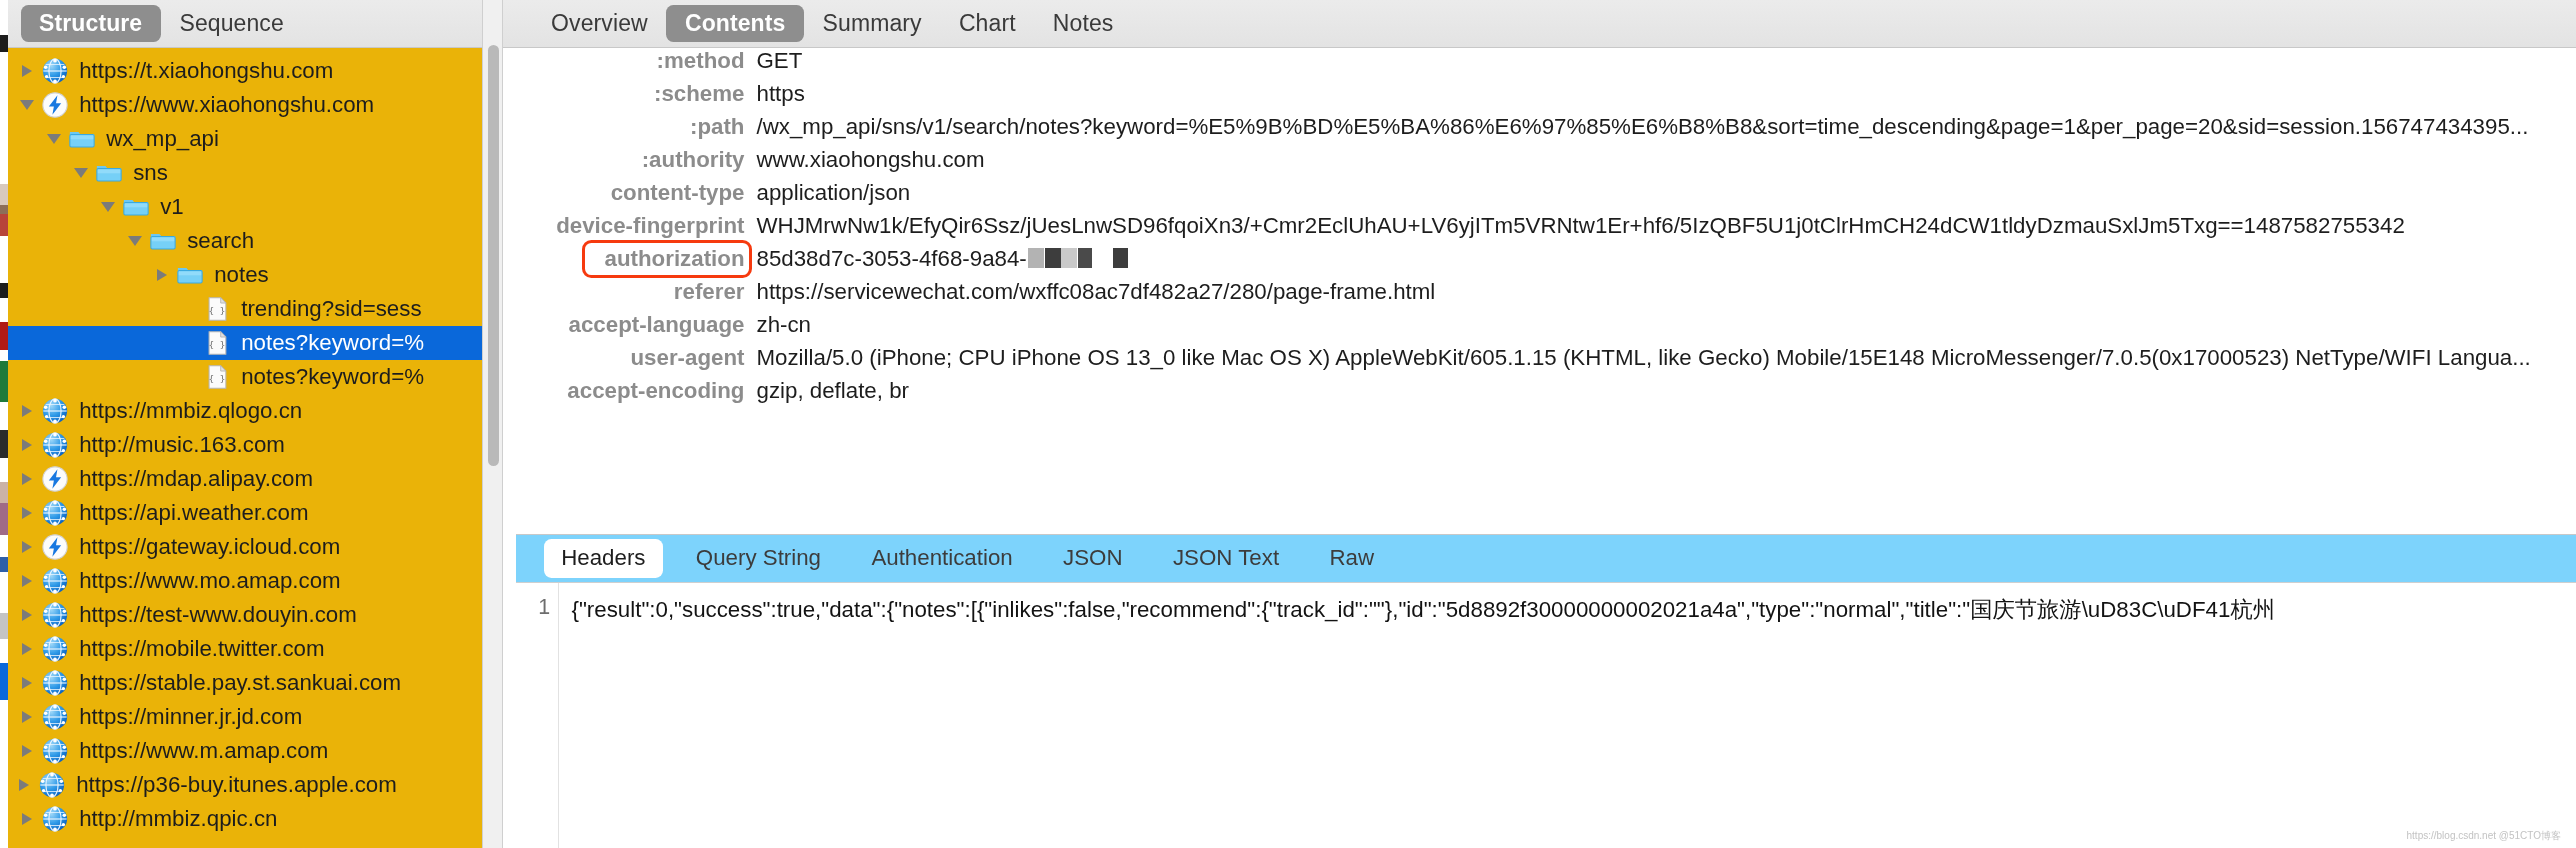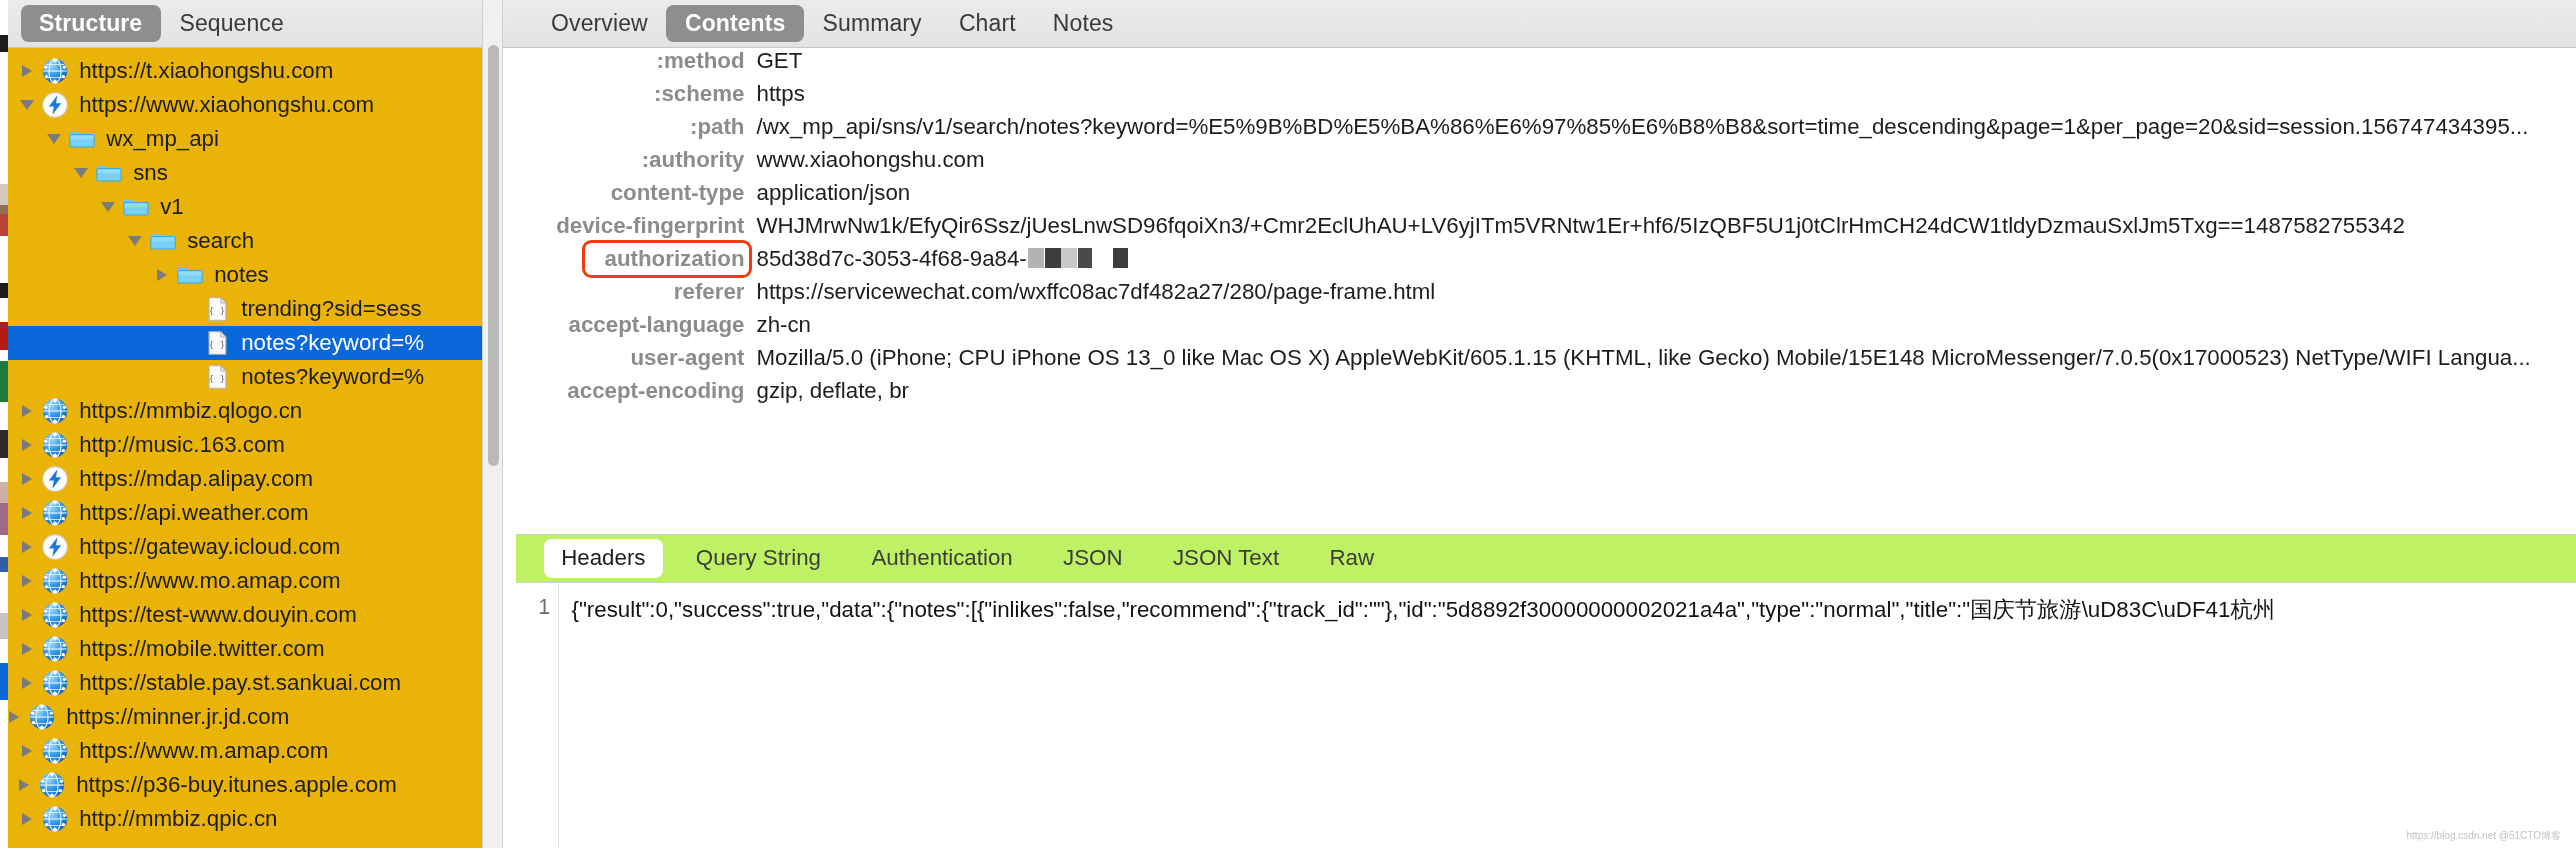--- a/index.html
+++ b/index.html
@@ -220,21 +220,21 @@
   #mid-divider {
     height: 0.9px;
     flex: 0 0 0.9px;
     background: #c8c8c8;
     margin: 0 0 0 13px;
   }
 
   #lower-tabbar {
     flex: 0 0 48px;
     height: 48px;
-    background: #bef264;
+    background: #7dd3fc;
     display: flex;
     align-items: center;
     padding-left: 28px;
     border-bottom: 0.9px solid #cfcfcf;
     margin-left: 13px;
   }
   .ltab {
     font-size: 22.3px;
     color: #3c3c3c;
     padding: 6.5px 17.7px;
@@ -653,21 +653,21 @@
               <circle cx="15" cy="4" r="2" fill="#ffffff"></circle>
               <circle cx="15" cy="26" r="2" fill="#ffffff"></circle>
               <circle cx="5" cy="11" r="1.9" fill="#ffffff"></circle>
               <circle cx="25" cy="11" r="1.9" fill="#ffffff"></circle>
               <circle cx="6" cy="21" r="1.8" fill="#ffffff"></circle>
               <circle cx="24" cy="21" r="1.8" fill="#ffffff"></circle>
             </svg>
           </span>
           <span class="label">https://stable.pay.st.sankuai.com</span>
         </div>
-        <div class="row" style="">
+        <div class="row" style="padding-left:13px">
           <span class="twisty closed">
             <i></i>
           </span>
           <span class="ico globe">
             <svg width="28" height="28" viewBox="0 0 30 30">
               <defs>
                 <radialGradient id="gg" cx="35%" cy="28%" r="75%">
                   <stop offset="0%" stop-color="#9fd8f8"></stop>
                   <stop offset="55%" stop-color="#2f9ae8"></stop>
                   <stop offset="100%" stop-color="#0c63c2"></stop>

